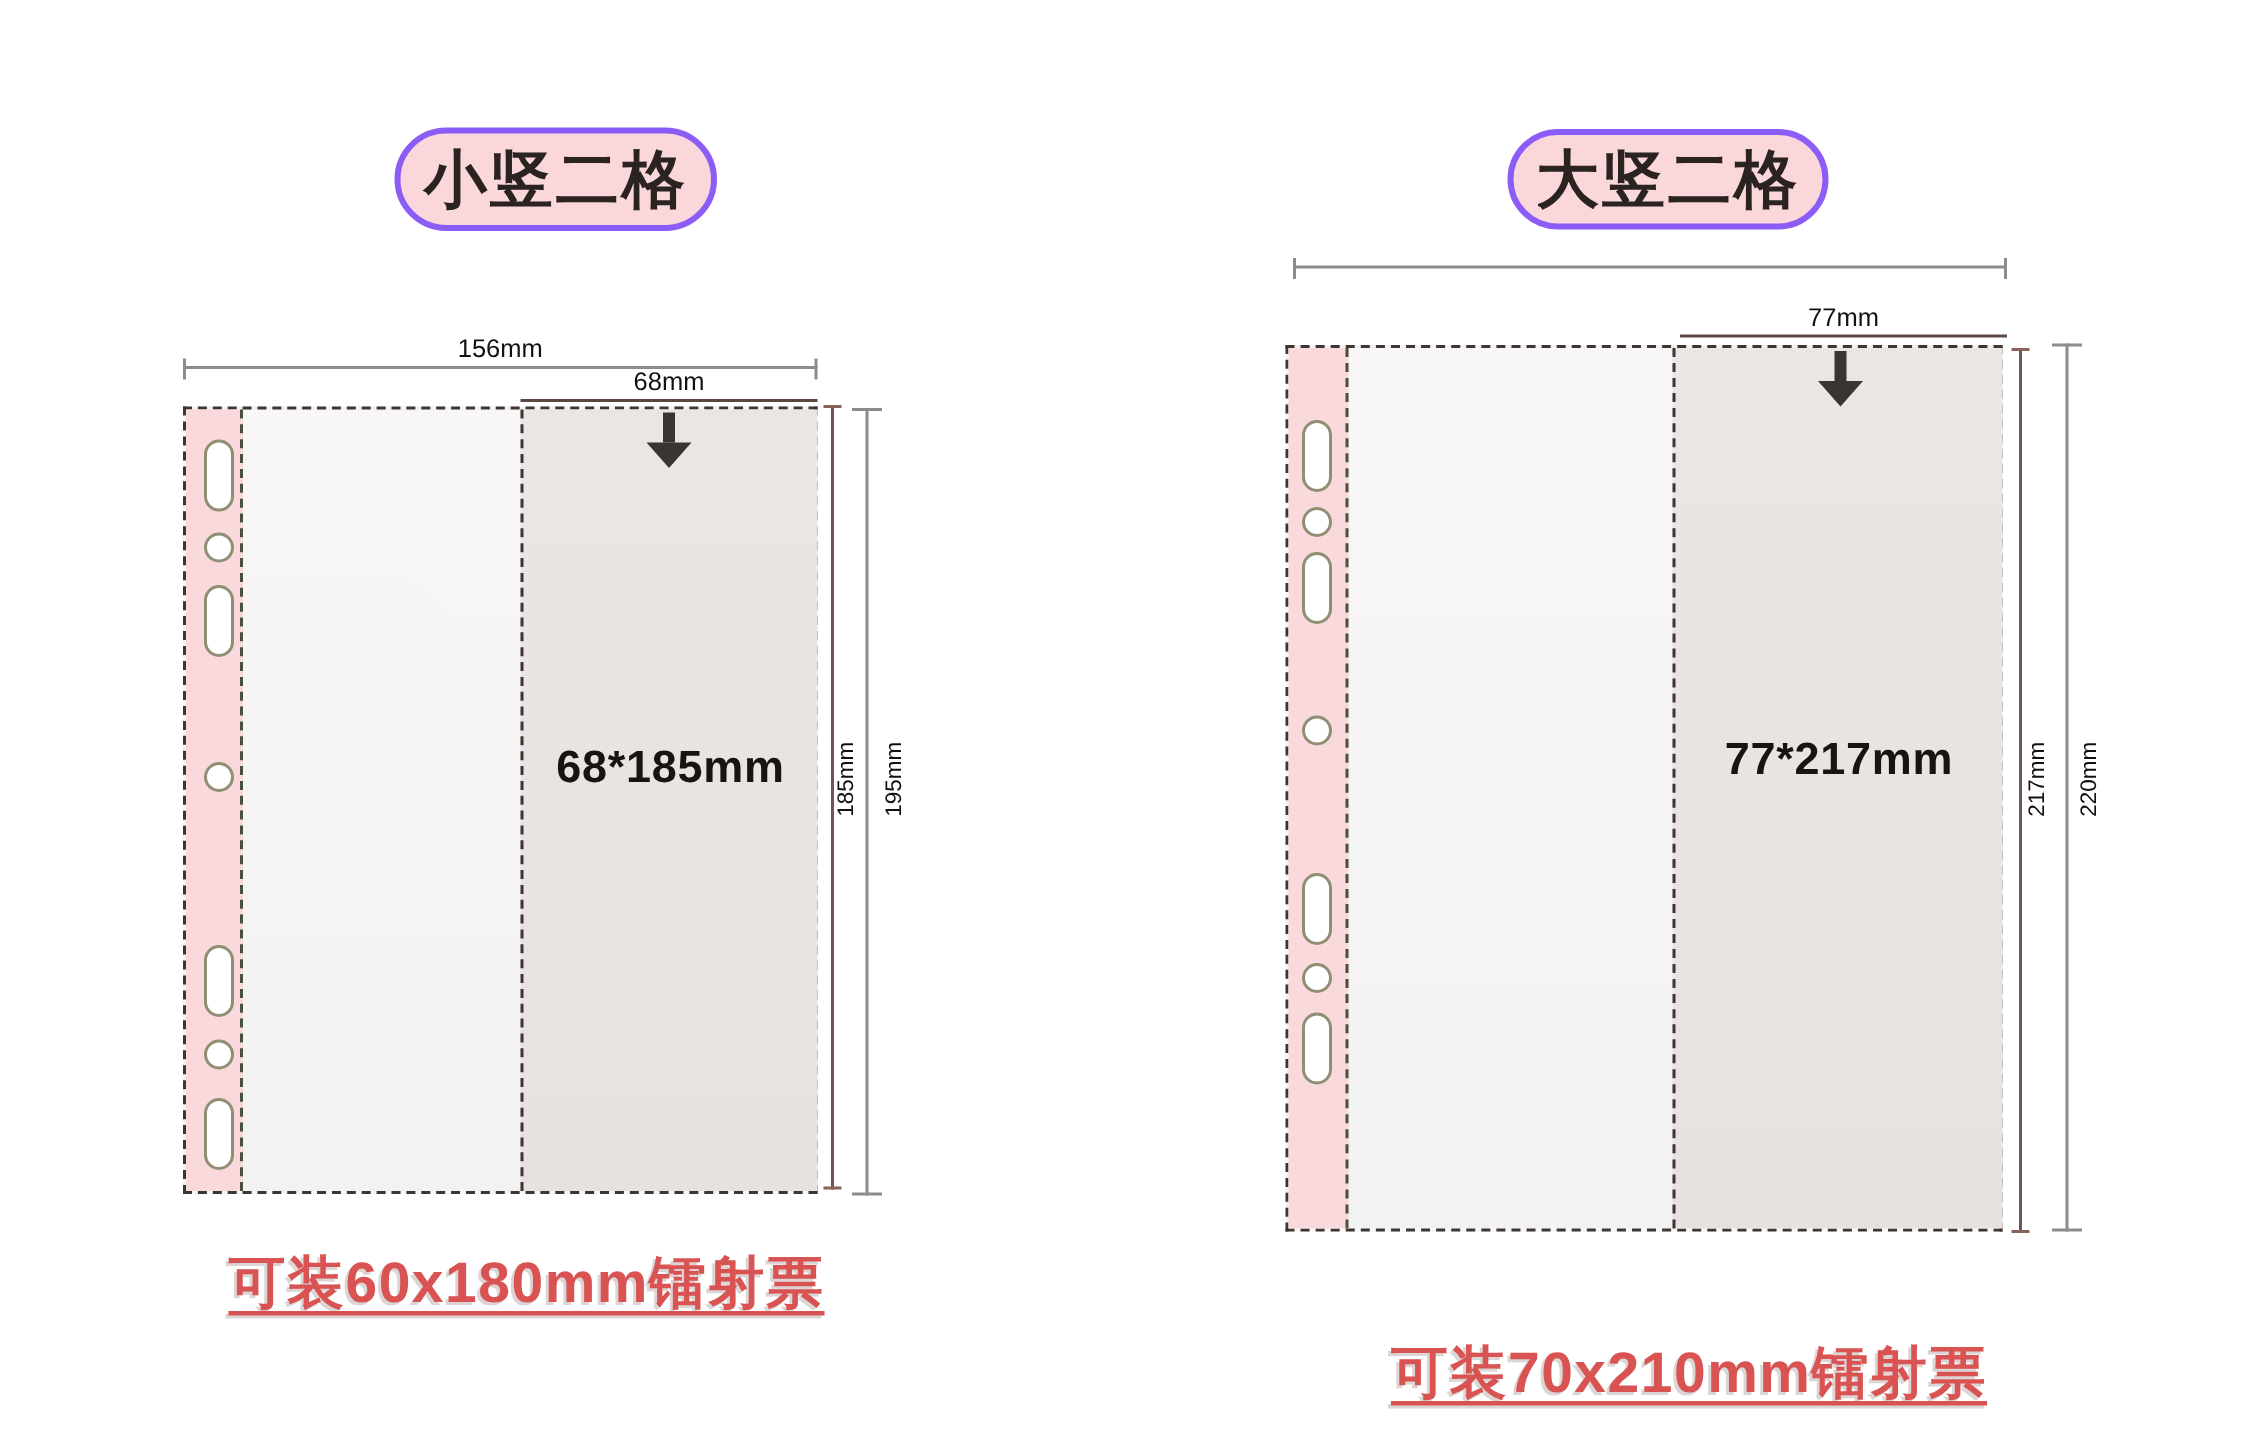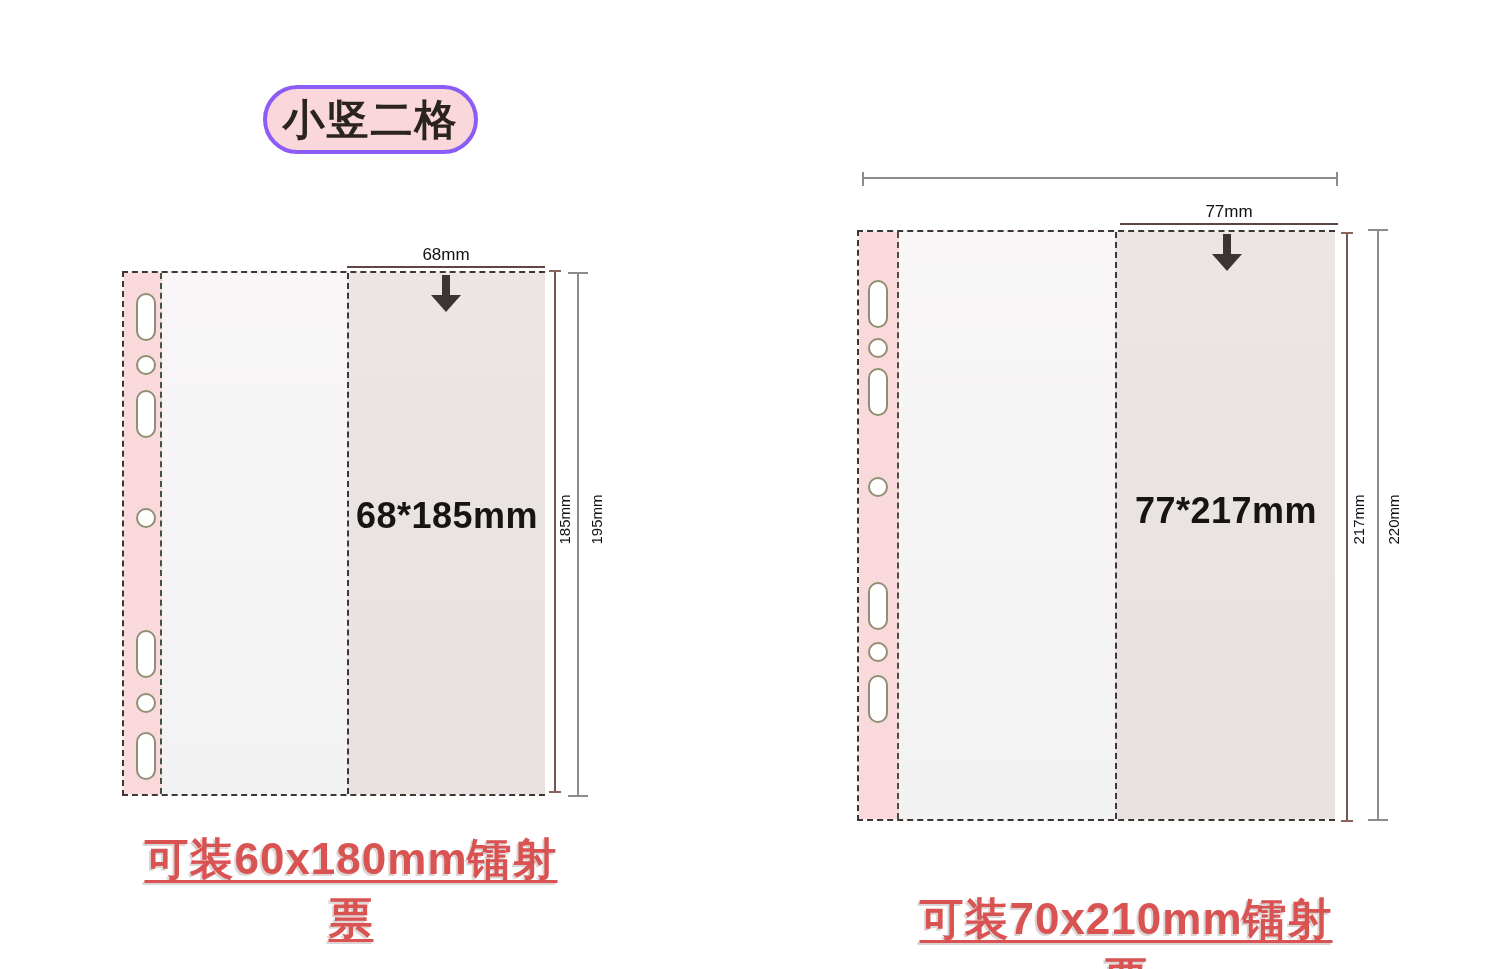--- a/index.html
+++ b/index.html
@@ -62,47 +62,51 @@
   }
   .hole{
     position:absolute;background:#ffffff;border:2px solid #8f8f73;border-radius:999px;
     box-sizing:border-box;width:20px;
   }
   .hole.oblong{height:48px;}
   .hole.round{height:20px;}
 
   .pocket-label{
     position:absolute;left:0;right:0;text-align:center;
-    font-size:36px;font-weight:800;color:#171413;letter-spacing:0.5px;
+    font-size:30px;font-weight:800;color:#171413;letter-spacing:0.5px;
   }
 
   
   .down-arrow{position:absolute;width:30px;display:flex;flex-direction:column;align-items:center;}
   .down-arrow .stem{width:8px;height:20px;background:#3a3433;}
   .down-arrow .head{
     width:0;height:0;border-left:15px solid transparent;border-right:15px solid transparent;
     border-top:17px solid #3a3433;
   }
 
   .caption{
     position:absolute;text-align:center;
-    font-size:44px;font-weight:800;color:#d95352;letter-spacing:1px;
+    font-size:38px;font-weight:800;color:#d95352;letter-spacing:1px;
     text-decoration:underline;text-decoration-thickness:3px;text-underline-offset:6px;
     text-shadow:-2px 2px 0 rgba(175,165,162,0.45);
   }
 </style>
 </head>
 <body>
 
 <section class="abs" style="left:0;top:0;width:700px;height:969px;">
 
   <div class="badge" style="left:263px;top:85px;width:207px;height:61px;">
     <span>小竖二格</span>
   </div>
 
+  <div class="hdim ticks" style="left:122px;top:224px;width:423px;">
+    <div class="hdim-label">156mm</div>
+    <div class="hdim-line"></div>
+  </div>
 
   <div class="hdim brown" style="left:347px;top:246px;width:198px;">
     <div class="hdim-label">68mm</div>
     <div class="hdim-line"></div>
   </div>
 
   <div class="page" style="left:122px;top:271px;width:423px;height:525px;">
     <div class="spine" style="width:36px;">
       <div class="hole oblong" style="left:12px;top:20px;"></div>
       <div class="hole round" style="left:12px;top:82px;"></div>
@@ -125,20 +129,23 @@
   <span class="vlabel" style="left:532px;top:511px;">185mm</span>
 
   <div class="vdim ticks" style="left:577px;top:272px;height:525px;"></div>
   <span class="vlabel" style="left:564px;top:511px;">195mm</span>
 
   <div class="caption" style="left:122px;top:830px;width:458px;">可装60x180mm镭射票</div>
 </section>
 
 <section class="abs" style="left:700px;top:0;width:800px;height:969px;">
 
+  <div class="badge" style="left:305px;top:86px;width:206px;height:59px;">
+    <span>大竖二格</span>
+  </div>
 
   <div class="hdim ticks" style="left:162px;top:175px;width:476px;">
     <div class="hdim-line"></div>
   </div>
 
   <div class="hdim brown" style="left:420px;top:203px;width:218px;">
     <div class="hdim-label">77mm</div>
     <div class="hdim-line"></div>
   </div>
 

